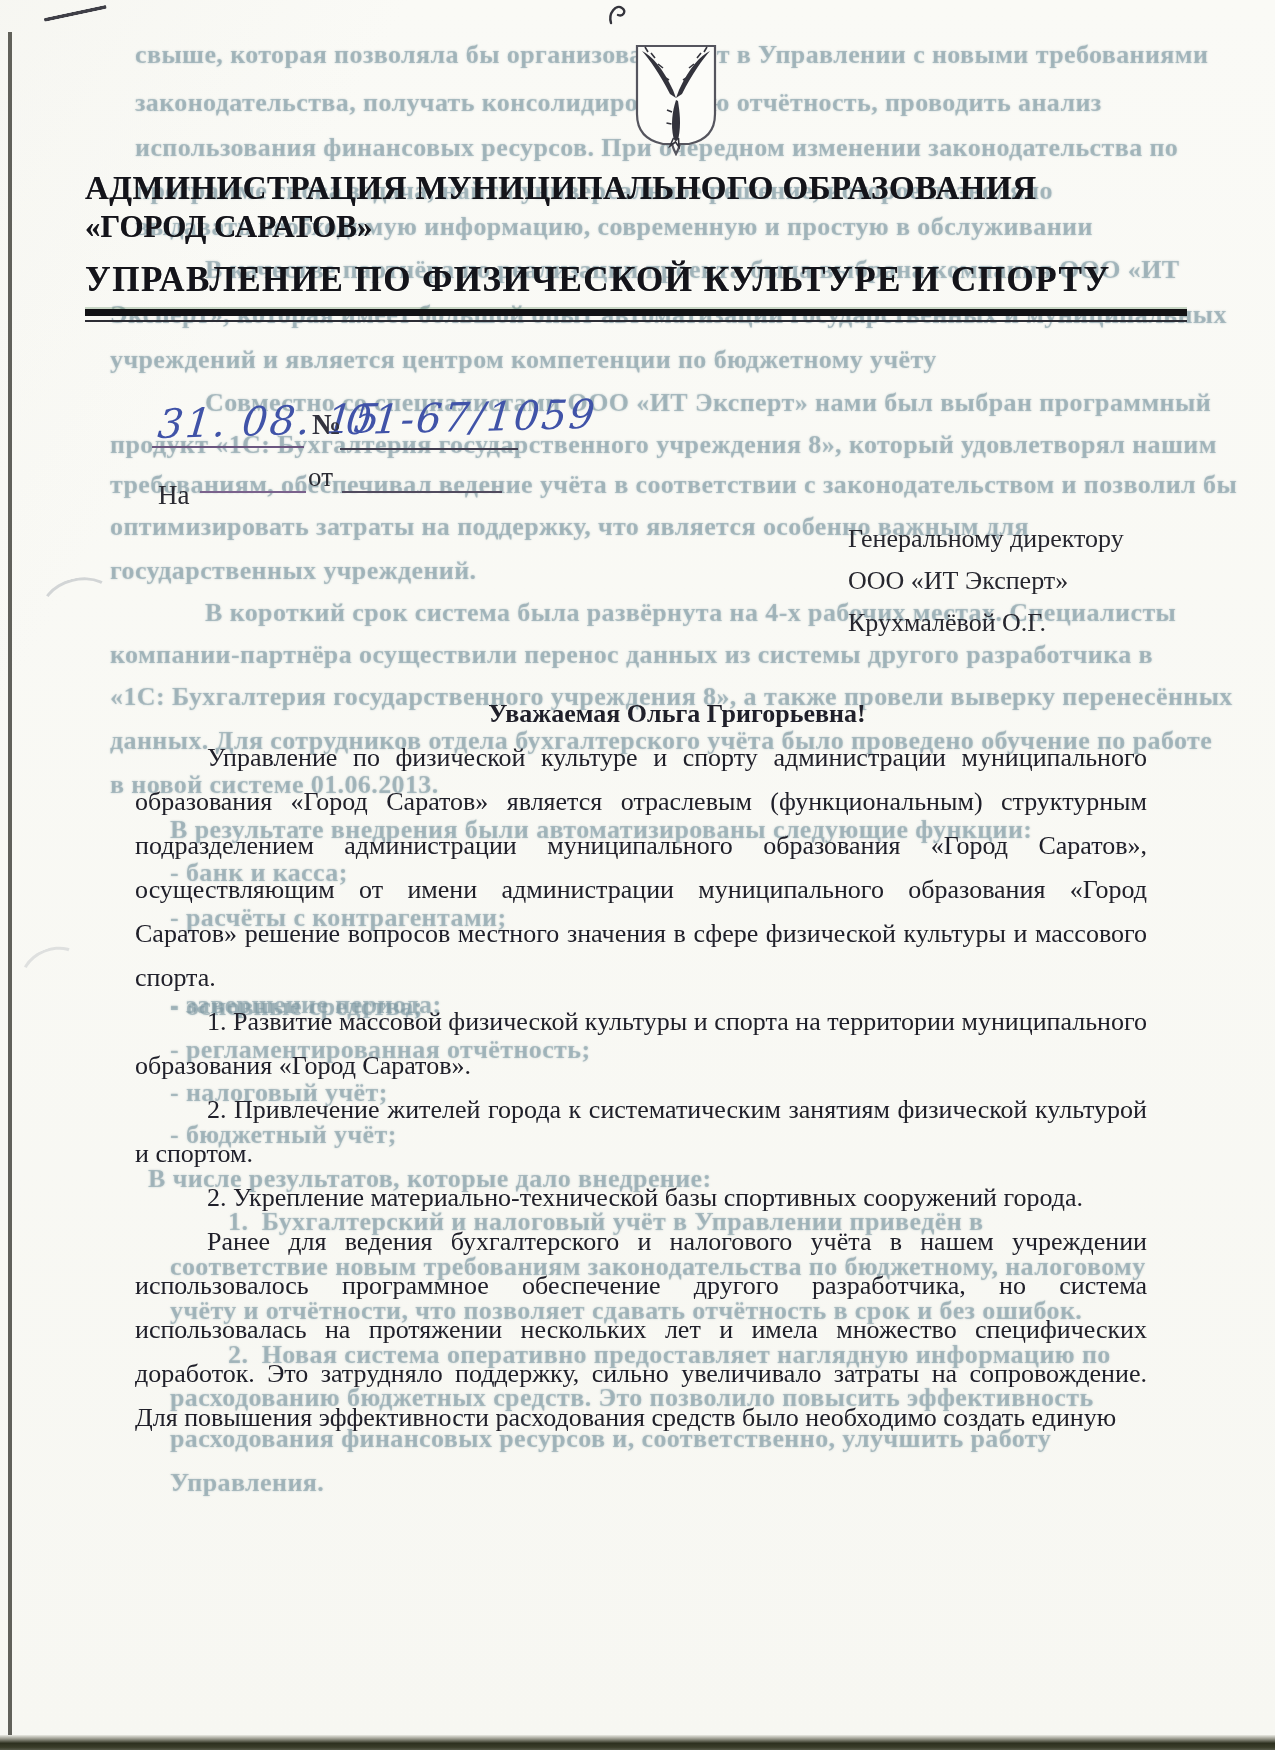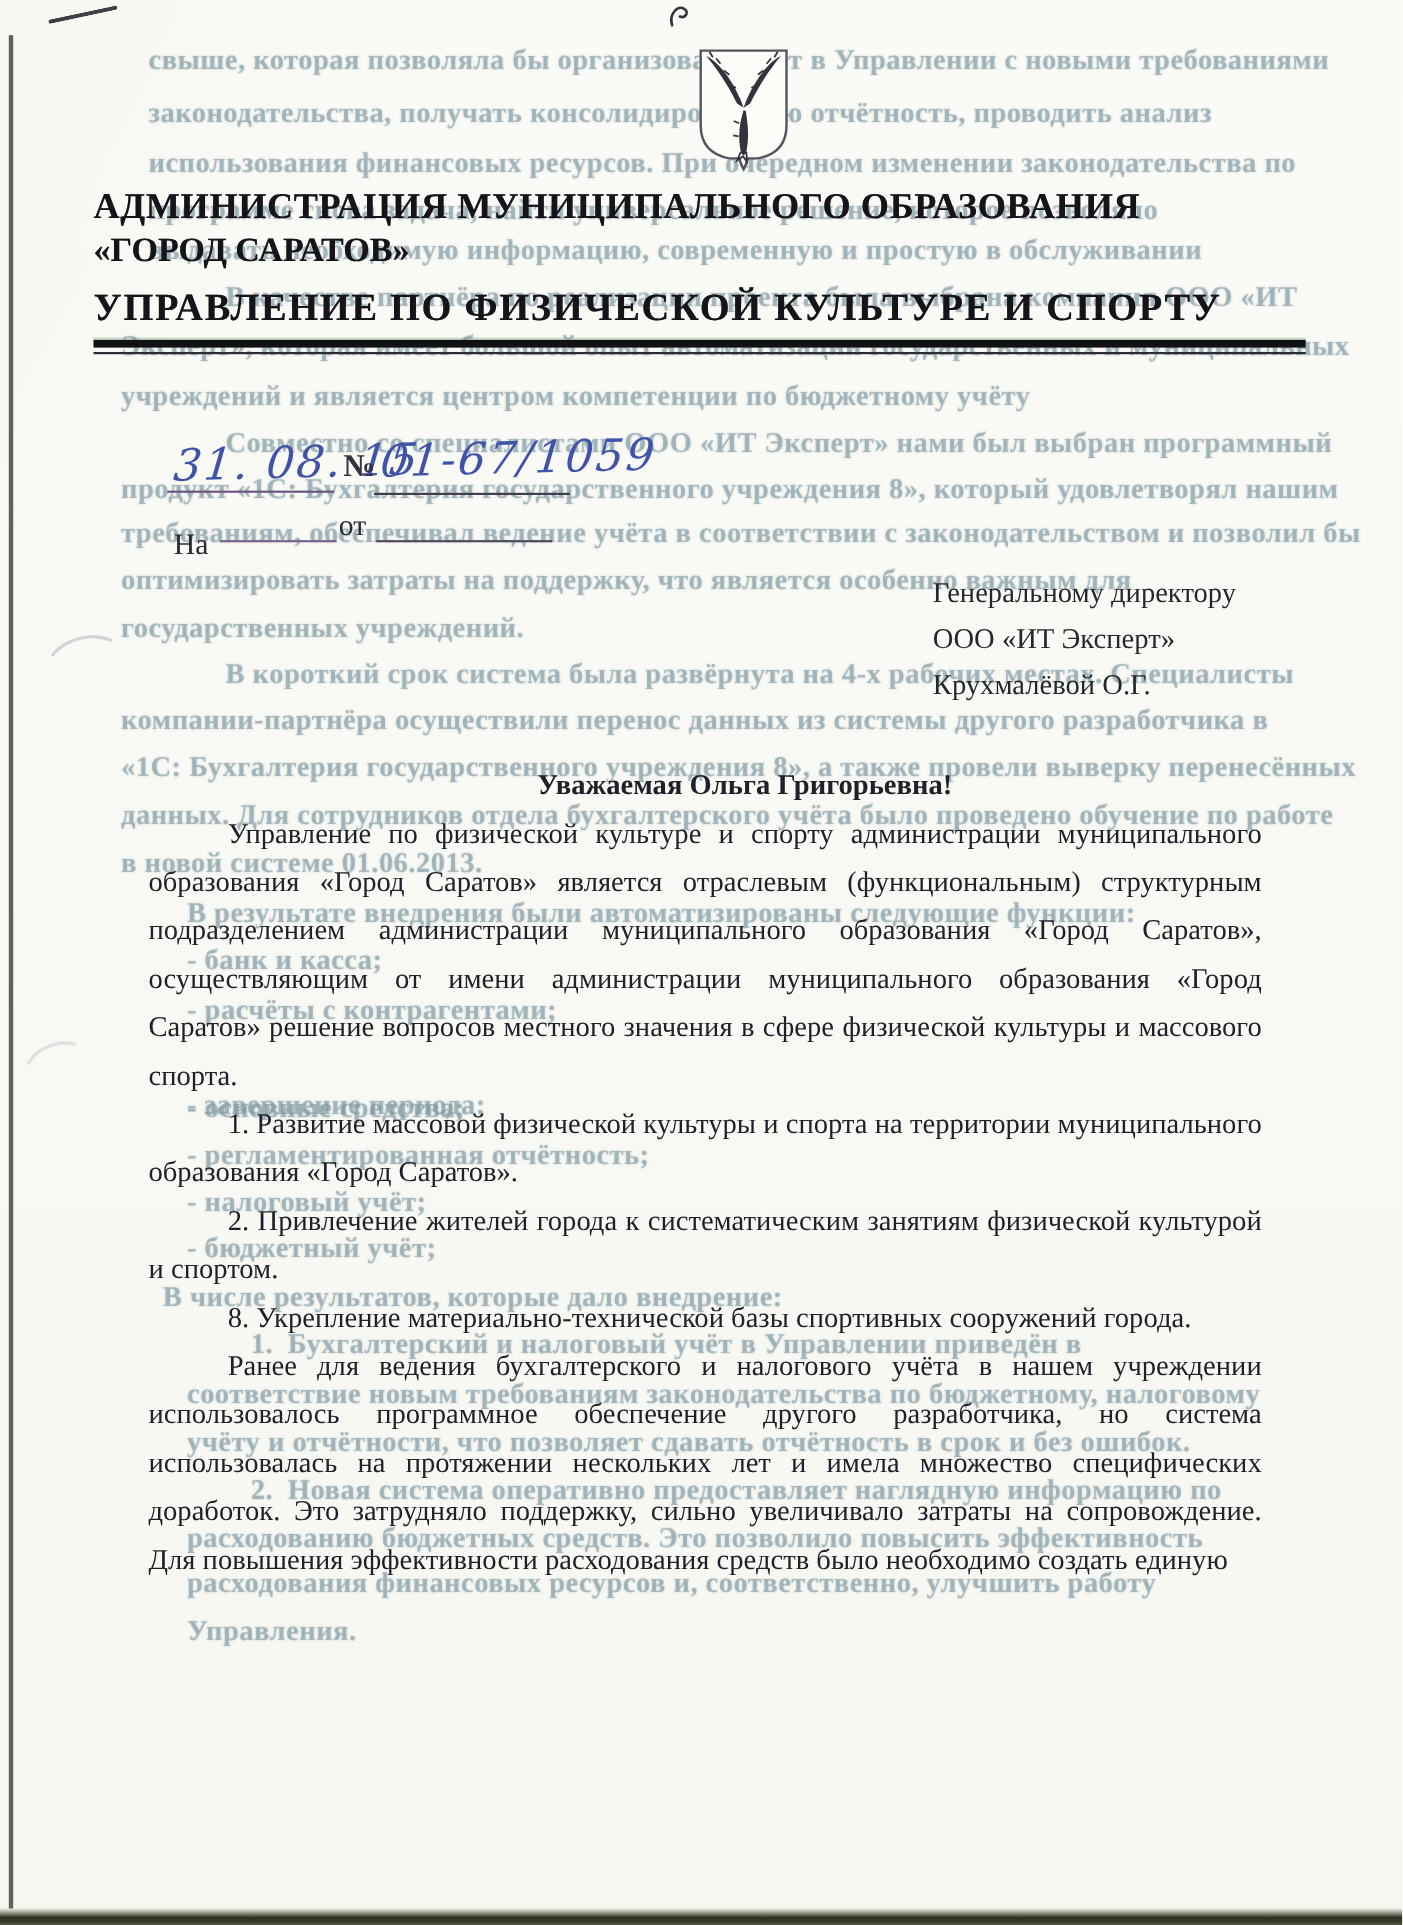--- a/index.html
+++ b/index.html
@@ -150,17 +150,17 @@
     <div>Генеральному директору</div>
     <div>ООО «ИТ Эксперт»</div>
     <div>Крухмалёвой О.Г.</div>
   </div>
 
   <div class="body-block">
     <p class="salutation">Уважаемая Ольга Григорьевна!</p>
     <p>Управление по физической культуре и спорту администрации муниципального образования «Город Саратов» является отраслевым (функциональным) структурным подразделением администрации муниципального образования «Город Саратов», осуществляющим от имени администрации муниципального образования «Город Саратов» решение вопросов местного значения в сфере физической культуры и массового спорта.</p>
     <p>1. Развитие массовой физической культуры и спорта на территории муниципального образования «Город Саратов».</p>
     <p>2. Привлечение жителей города к систематическим занятиям физической культурой и спортом.</p>
-    <p>8. Укрепление материально-технической базы спортивных сооружений города.</p>
+    <p>2. Укрепление материально-технической базы спортивных сооружений города.</p>
     <p>Ранее для ведения бухгалтерского и налогового учёта в нашем учреждении использовалось программное обеспечение другого разработчика, но система использовалась на протяжении нескольких лет и имела множество специфических доработок. Это затрудняло поддержку, сильно увеличивало затраты на сопровождение. Для повышения эффективности расходования средств было необходимо создать единую</p>
   </div>
 
 </div>
 
 </body></html>

